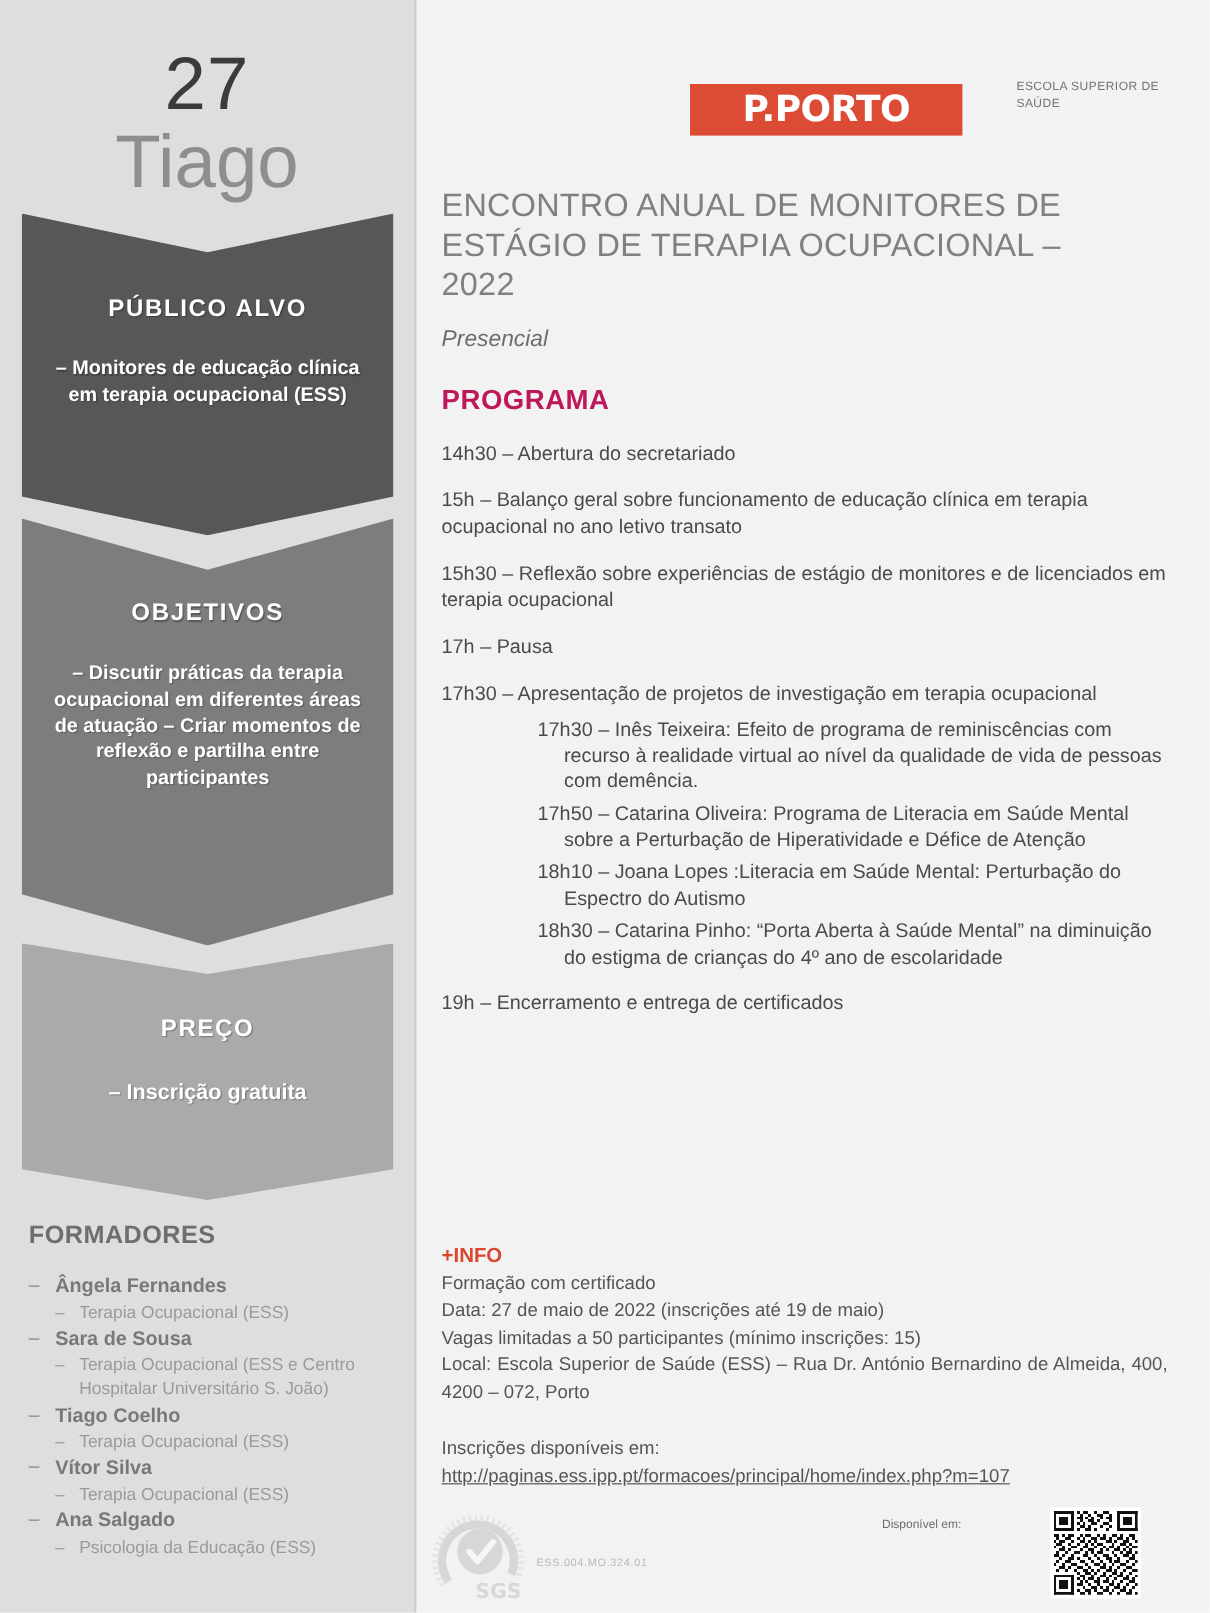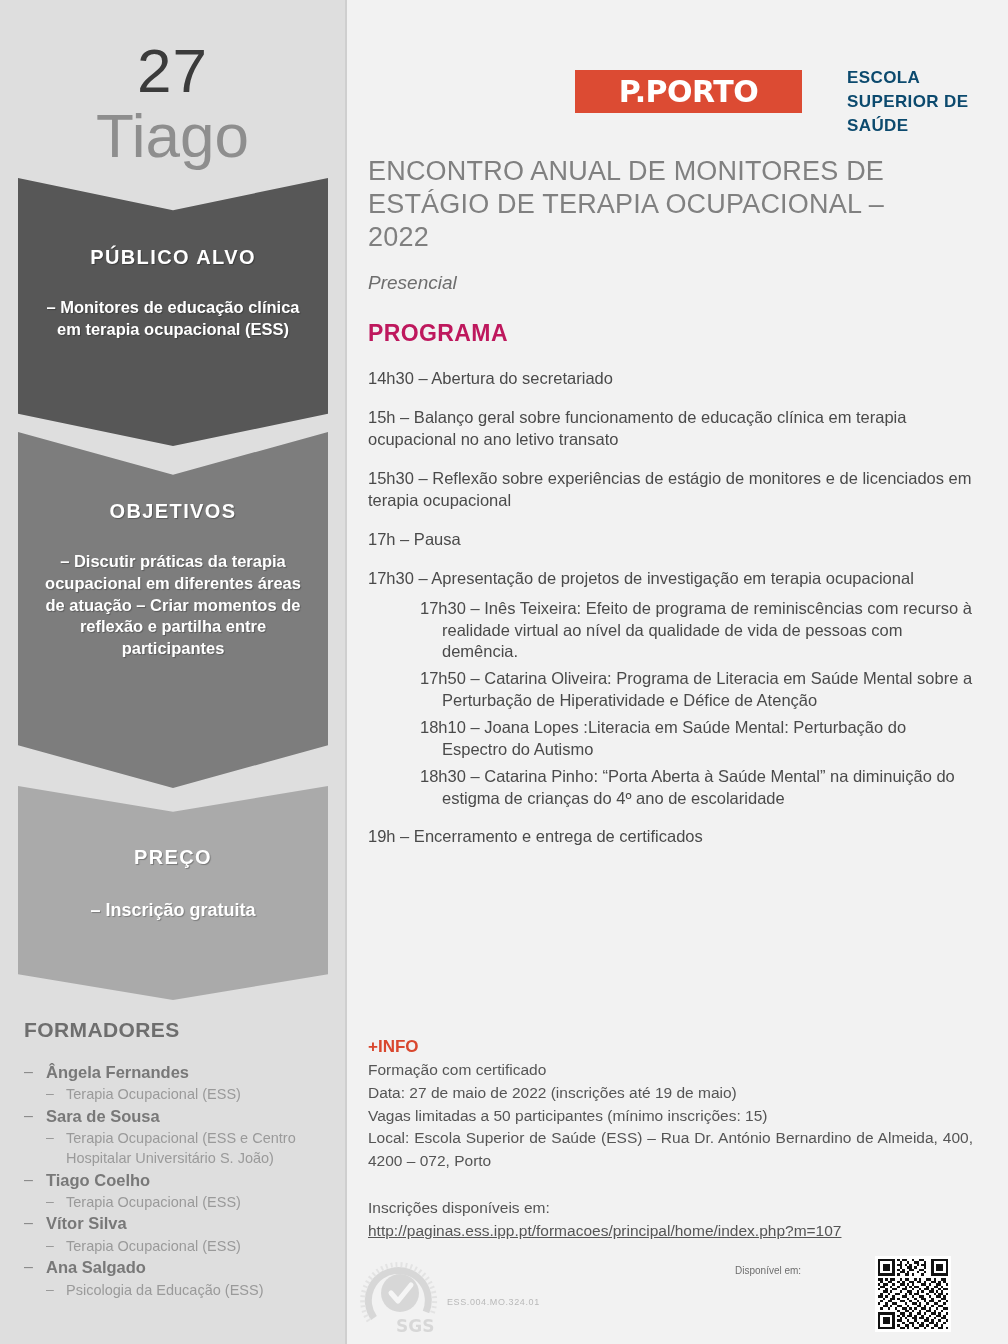--- a/index.html
+++ b/index.html
@@ -91,21 +91,21 @@
     position:absolute; left:228px; top:70px; width:227px; height:43px;
     background:#dc4b33;
     display:flex; align-items:center; justify-content:center;
   }
   #pporto-logo .logo-text {
     color:#ffffff; font-size:30px; font-weight:bold; letter-spacing:-0.5px;
     font-family:"DejaVu Sans", sans-serif;
   }
   #ess-label {
     position:absolute; left:500px; top:66px; width:140px;
-    color:#0c4a6e; font-size:17px; font-weight:bold; line-height:1.42;
+    color:#737373; font-size:10px; font-weight:normal; line-height:1.42;
     letter-spacing:.4px;
   }
 
   
   #main-title {
     position:absolute; left:21px; top:155px; width:580px;
     font-size:27px; color:#808080; line-height:1.22; font-weight:400;
     letter-spacing:.2px;
   }
   #subtitle {
@@ -118,21 +118,21 @@
   }
 
   
   #program { position:absolute; left:21px; top:368px; width:605px; }
   .prog-item {
     font-size:16.5px; color:#4a4a4a; line-height:1.33;
     margin-bottom:17px;
   }
   .prog-sub {
     font-size:16.5px; color:#4a4a4a; line-height:1.33;
-    margin-left:52px; text-indent:-22px; padding-left:22px;
+    margin-left:80px; text-indent:-22px; padding-left:22px;
     margin-bottom:5px;
   }
   #prog-sub-wrap { margin-top:-9px; margin-bottom:16px; }
 
   
   #info-heading {
     position:absolute; left:21px; top:1037px;
     font-size:17px; font-weight:bold; color:#d9472e;
   }
   #info-lines {

